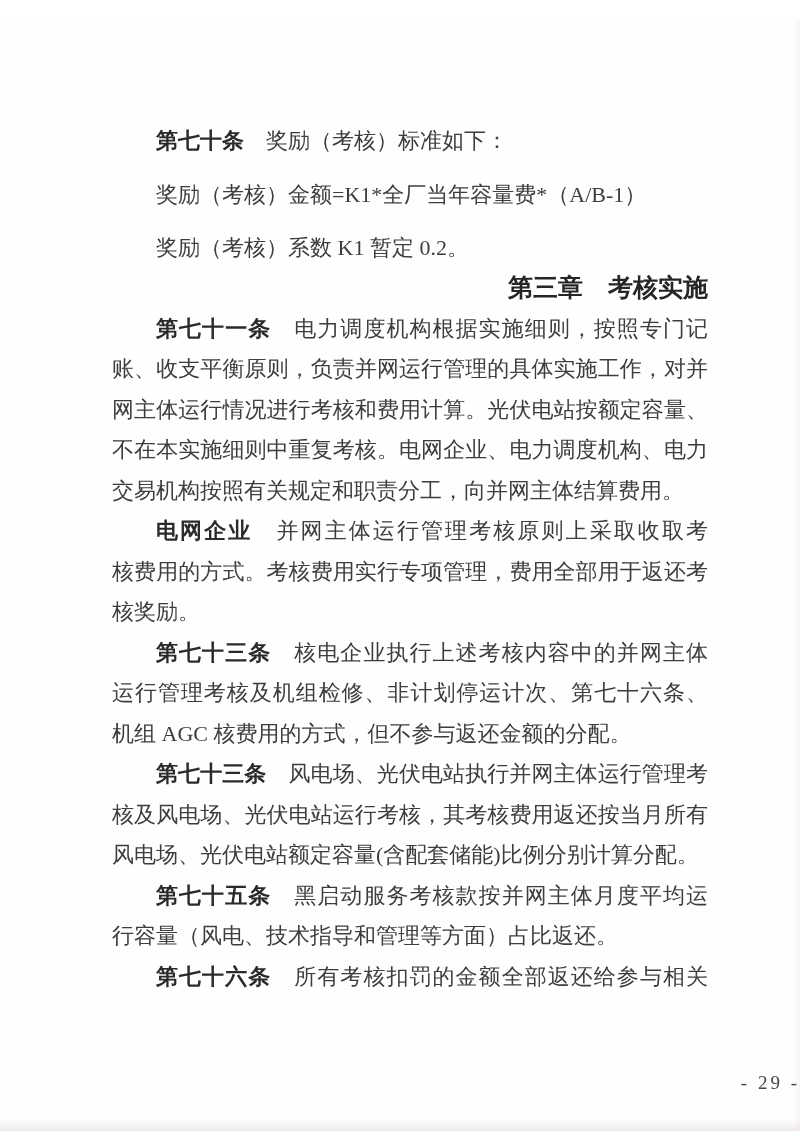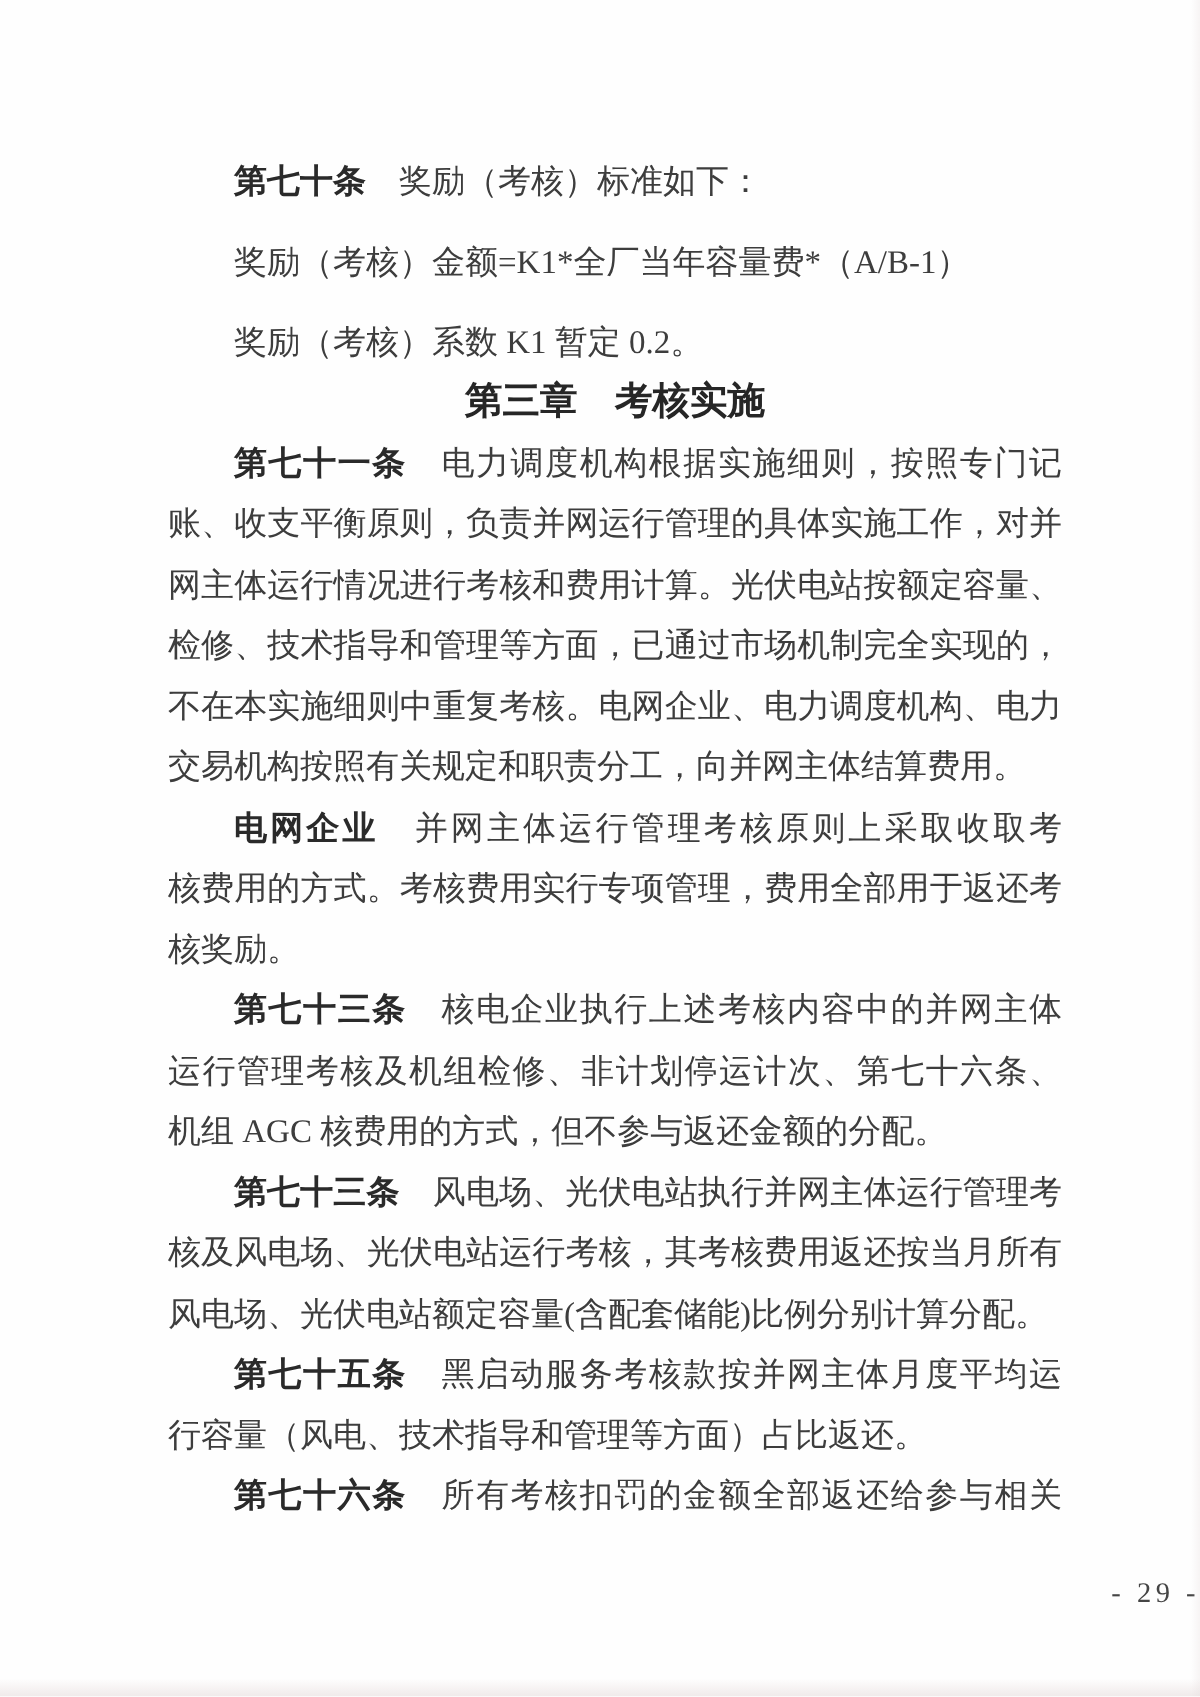--- a/index.html
+++ b/index.html
@@ -8,20 +8,21 @@
     background: #ffffff;
     position: relative;
     font-family: "Liberation Serif", "DejaVu Serif", serif;
     overflow: hidden;
   }
   .page {
     position: absolute;
     inset: 0;
     background: #fefefe;
     overflow: hidden;
+    margin-top: 20px;
   }
   .content {
     position: absolute;
     left: 112px;
     top: 94px;
     width: 596px;
     font-size: 22px;
     color: #3d3d3d;
   }
   .line {
@@ -32,21 +33,21 @@
   .line.indent { text-indent: 44px; }
   .block.loose .line { line-height: 53.5px; }
   b.lead {
     font-weight: bold;
     color: #2a2a2a;
   }
   .heading {
     font-size: 25px;
     font-weight: bold;
     color: #262626;
-    text-align: center;
+    text-align: right;
     line-height: 30px;
     margin: -2px 0 6px 0;
   }
   .page-number {
     position: absolute;
     top: 1052px;
     left: 0;
     width: 100%;
     text-align: right;
     font-size: 19px;
@@ -78,21 +79,20 @@
         <div class="line indent">奖励（考核）金额=K1*全厂当年容量费*（A/B-1）</div>
         <div class="line indent">奖励（考核）系数 K1 暂定 0.2。</div>
       </div>
       <div class="block">
         <div class="heading">第三章　考核实施</div>
       </div>
       <div class="block">
         <div class="line fill indent"><b class="lead">第七十一条</b>　电力调度机构根据实施细则，按照专门记</div>
         <div class="line fill">账、收支平衡原则，负责并网运行管理的具体实施工作，对并</div>
         <div class="line fill">网主体运行情况进行考核和费用计算。光伏电站按额定容量、</div>
-        <div class="line fill">检修、技术指导和管理等方面，已通过市场机制完全实现的，</div>
         <div class="line fill">不在本实施细则中重复考核。电网企业、电力调度机构、电力</div>
         <div class="line">交易机构按照有关规定和职责分工，向并网主体结算费用。</div>
       </div>
       <div class="block">
         <div class="line fill indent"><b class="lead">电网企业</b>　并网主体运行管理考核原则上采取收取考</div>
         <div class="line fill">核费用的方式。考核费用实行专项管理，费用全部用于返还考</div>
         <div class="line">核奖励。</div>
       </div>
       <div class="block">
         <div class="line fill indent"><b class="lead">第七十三条</b>　核电企业执行上述考核内容中的并网主体</div>

